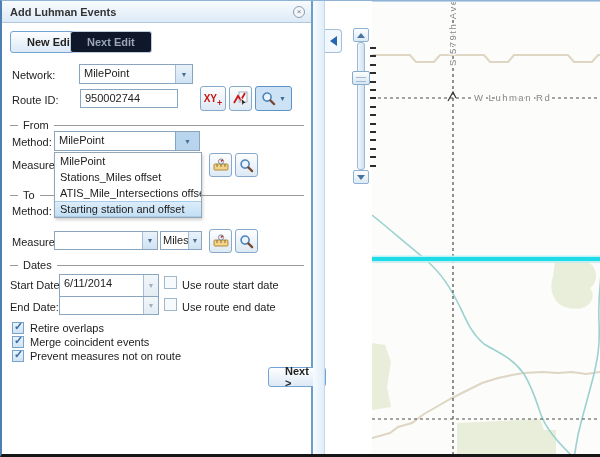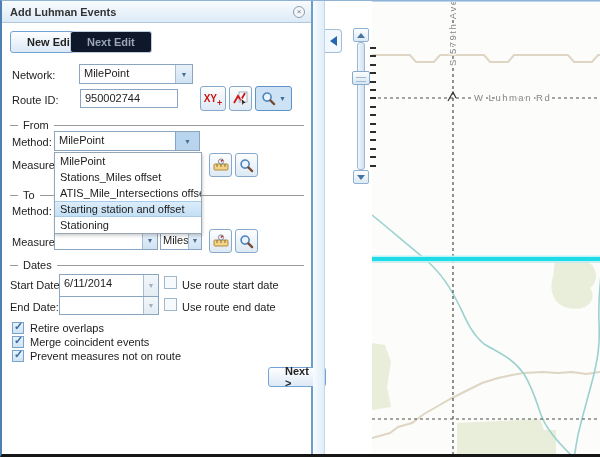--- a/index.html
+++ b/index.html
@@ -216,21 +216,20 @@
         <circle cx="6.5" cy="6.5" r="4.3" fill="#e9f4fd" stroke="#4e84bd" stroke-width="1.7"></circle>
         <line x1="10" y1="10" x2="14" y2="14" stroke="#7a4a32" stroke-width="2.4" stroke-linecap="round"></line>
       </svg>
     </div>
 
     <div class="dropdown-list">
       <div class="opt">MilePoint</div>
       <div class="opt">Stations_Miles offset</div>
       <div class="opt">ATIS_Mile_Intersections offset</div>
       <div class="opt selected">Starting station and offset</div>
-      <div class="opt">Stationing</div>
     </div>
 
     <div class="legend-row" style="top:258px;">
       <span class="dash"></span>
         <span class="legend-text">Dates</span>
         <span class="dash long"></span>
     </div>
 
     <span class="lbl" style="left:8px; top:278px;">Start Date:</span>
     <div class="combo" style="left:57px; top:273px; width:100px; height:23px;justify-content:center;">

